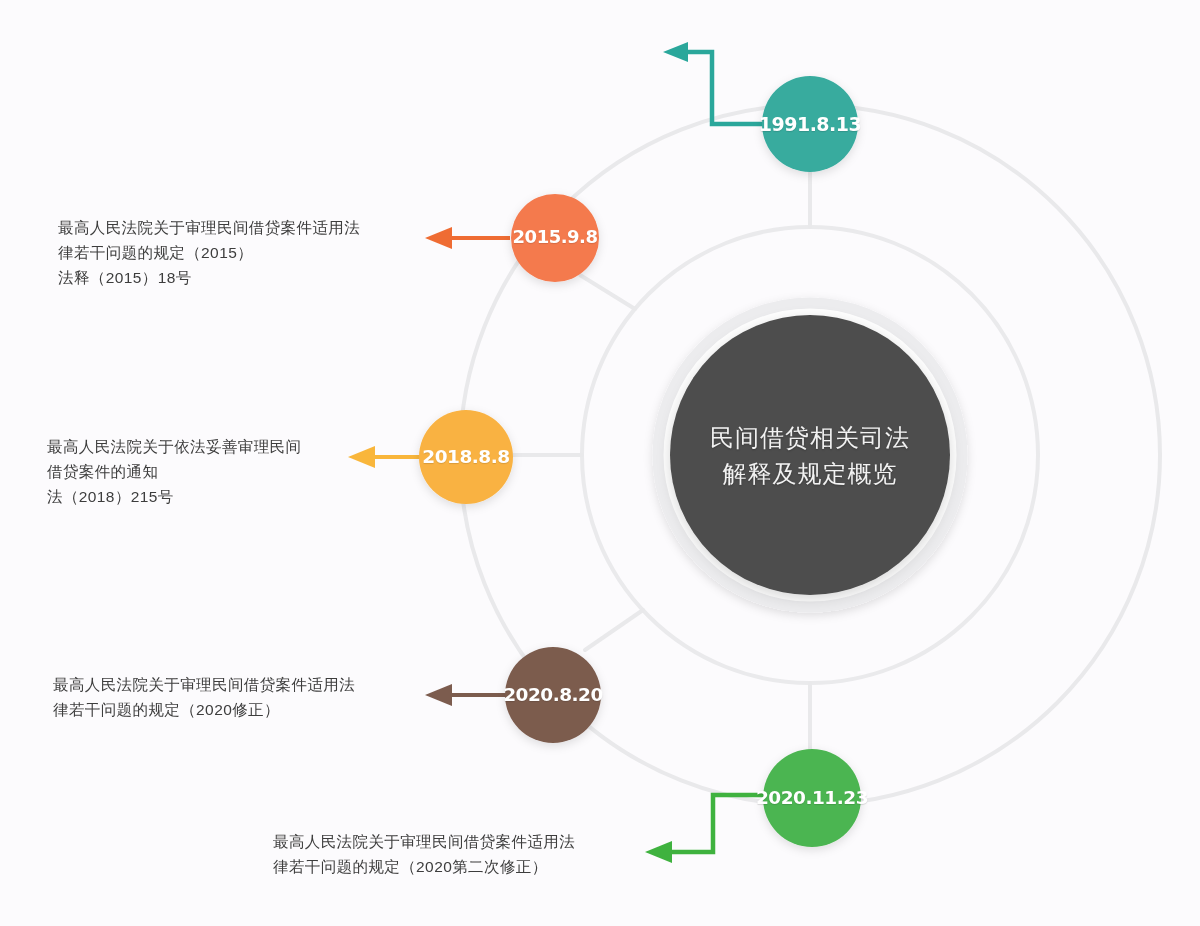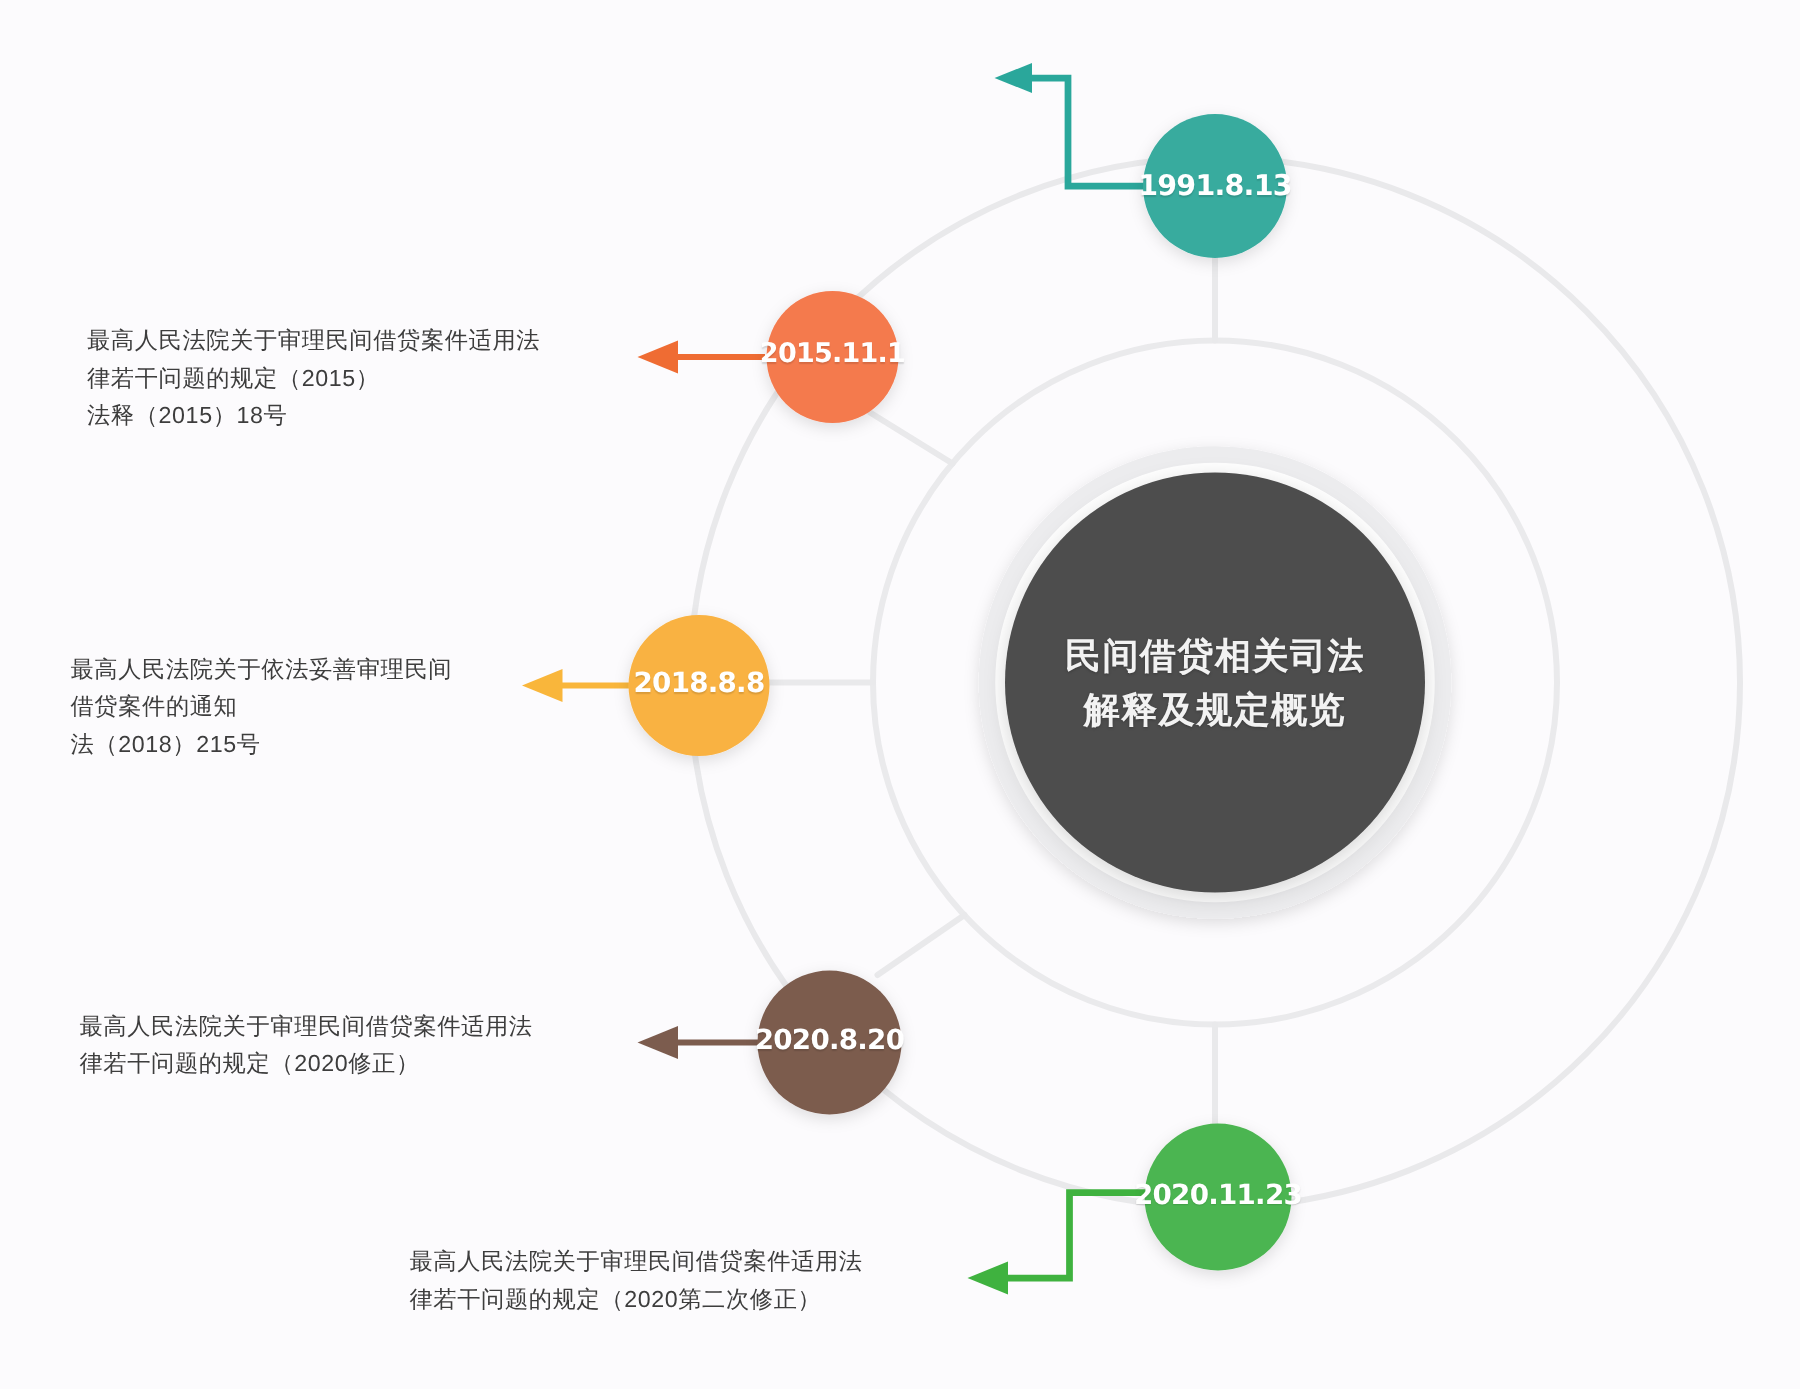--- a/index.html
+++ b/index.html
@@ -37,21 +37,21 @@
     white-space: nowrap;
     transform: translate(-50%, -50%);
     pointer-events: none;
     text-shadow: 0 1px 1px rgba(0,0,0,0.13);
   }
   .center-title {
     position: absolute;
     color: #f2f2f2;
     font-size: 24px;
     line-height: 36px;
-    font-weight: 700;
+    font-weight: 400;
     text-align: center;
     white-space: pre-line;
     transform: translate(-50%, -50%);
     letter-spacing: 1px;
     text-shadow: 0 1px 2px rgba(0,0,0,0.25);
   }
   .caption {
     position: absolute;
     color: #3d3d3d;
     font-size: 15.5px;
@@ -111,21 +111,21 @@
     <g>
       <circle cx="810" cy="124" r="48" fill="#37ab9e" filter="url(#softshadow)"></circle>
       <circle cx="555" cy="238" r="44" fill="#f47a4e" filter="url(#softshadow)"></circle>
       <circle cx="466" cy="457" r="47" fill="#f9b242" filter="url(#softshadow)"></circle>
       <circle cx="553" cy="695" r="48" fill="#7c5c4e" filter="url(#softshadow)"></circle>
       <circle cx="812" cy="798" r="49" fill="#4cb551" filter="url(#softshadow)"></circle>
     </g>
   </svg>
 
   <div class="node-label" style="left:810px; top:124px; font-size:19px;">1991.8.13</div>
-  <div class="node-label" style="left:555px; top:236px; font-size:18px;">2015.11.1</div>
+  <div class="node-label" style="left:555px; top:236px; font-size:18px;">2015.9.8</div>
   <div class="node-label" style="left:466px; top:456px; font-size:18.5px;">2018.8.8</div>
   <div class="node-label" style="left:553px; top:694px; font-size:18.5px;">2020.8.20</div>
   <div class="node-label" style="left:812px; top:797px; font-size:18.5px;">2020.11.23</div>
 
   <div class="center-title" style="left:810px; top:456px;">民间借贷相关司法
 解释及规定概览</div>
 
 
   <div class="caption" style="left:58px; top:215px; width:360px;">最高人民法院关于审理民间借贷案件适用法
 律若干问题的规定（2015）

